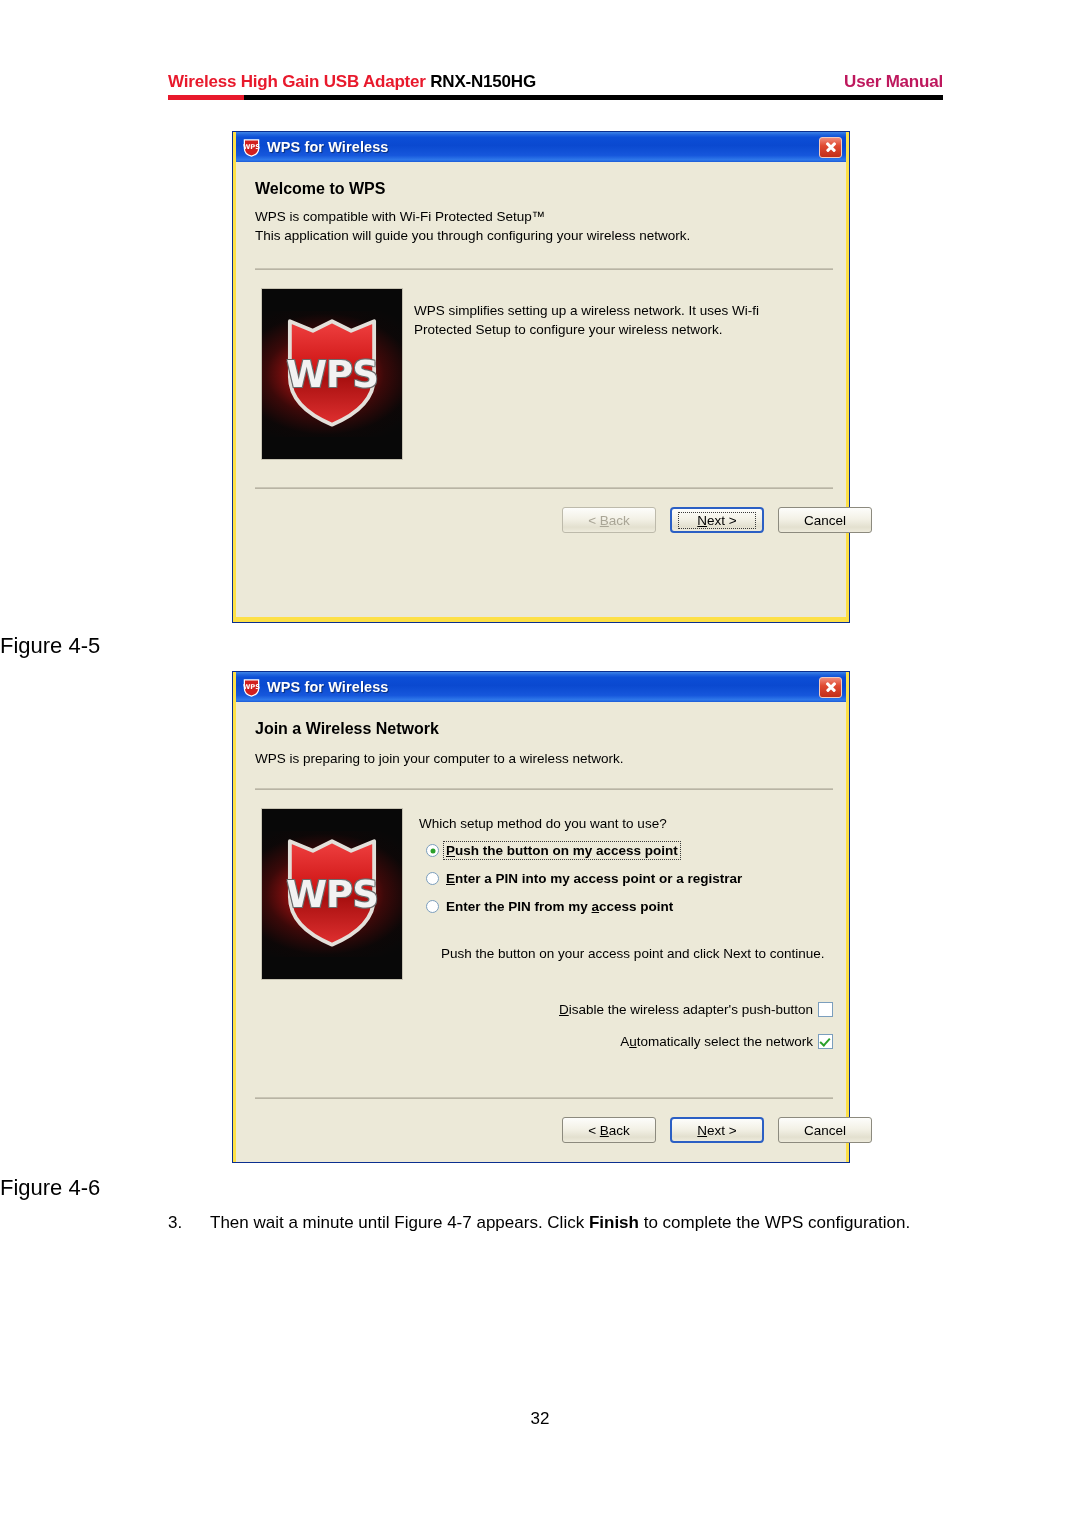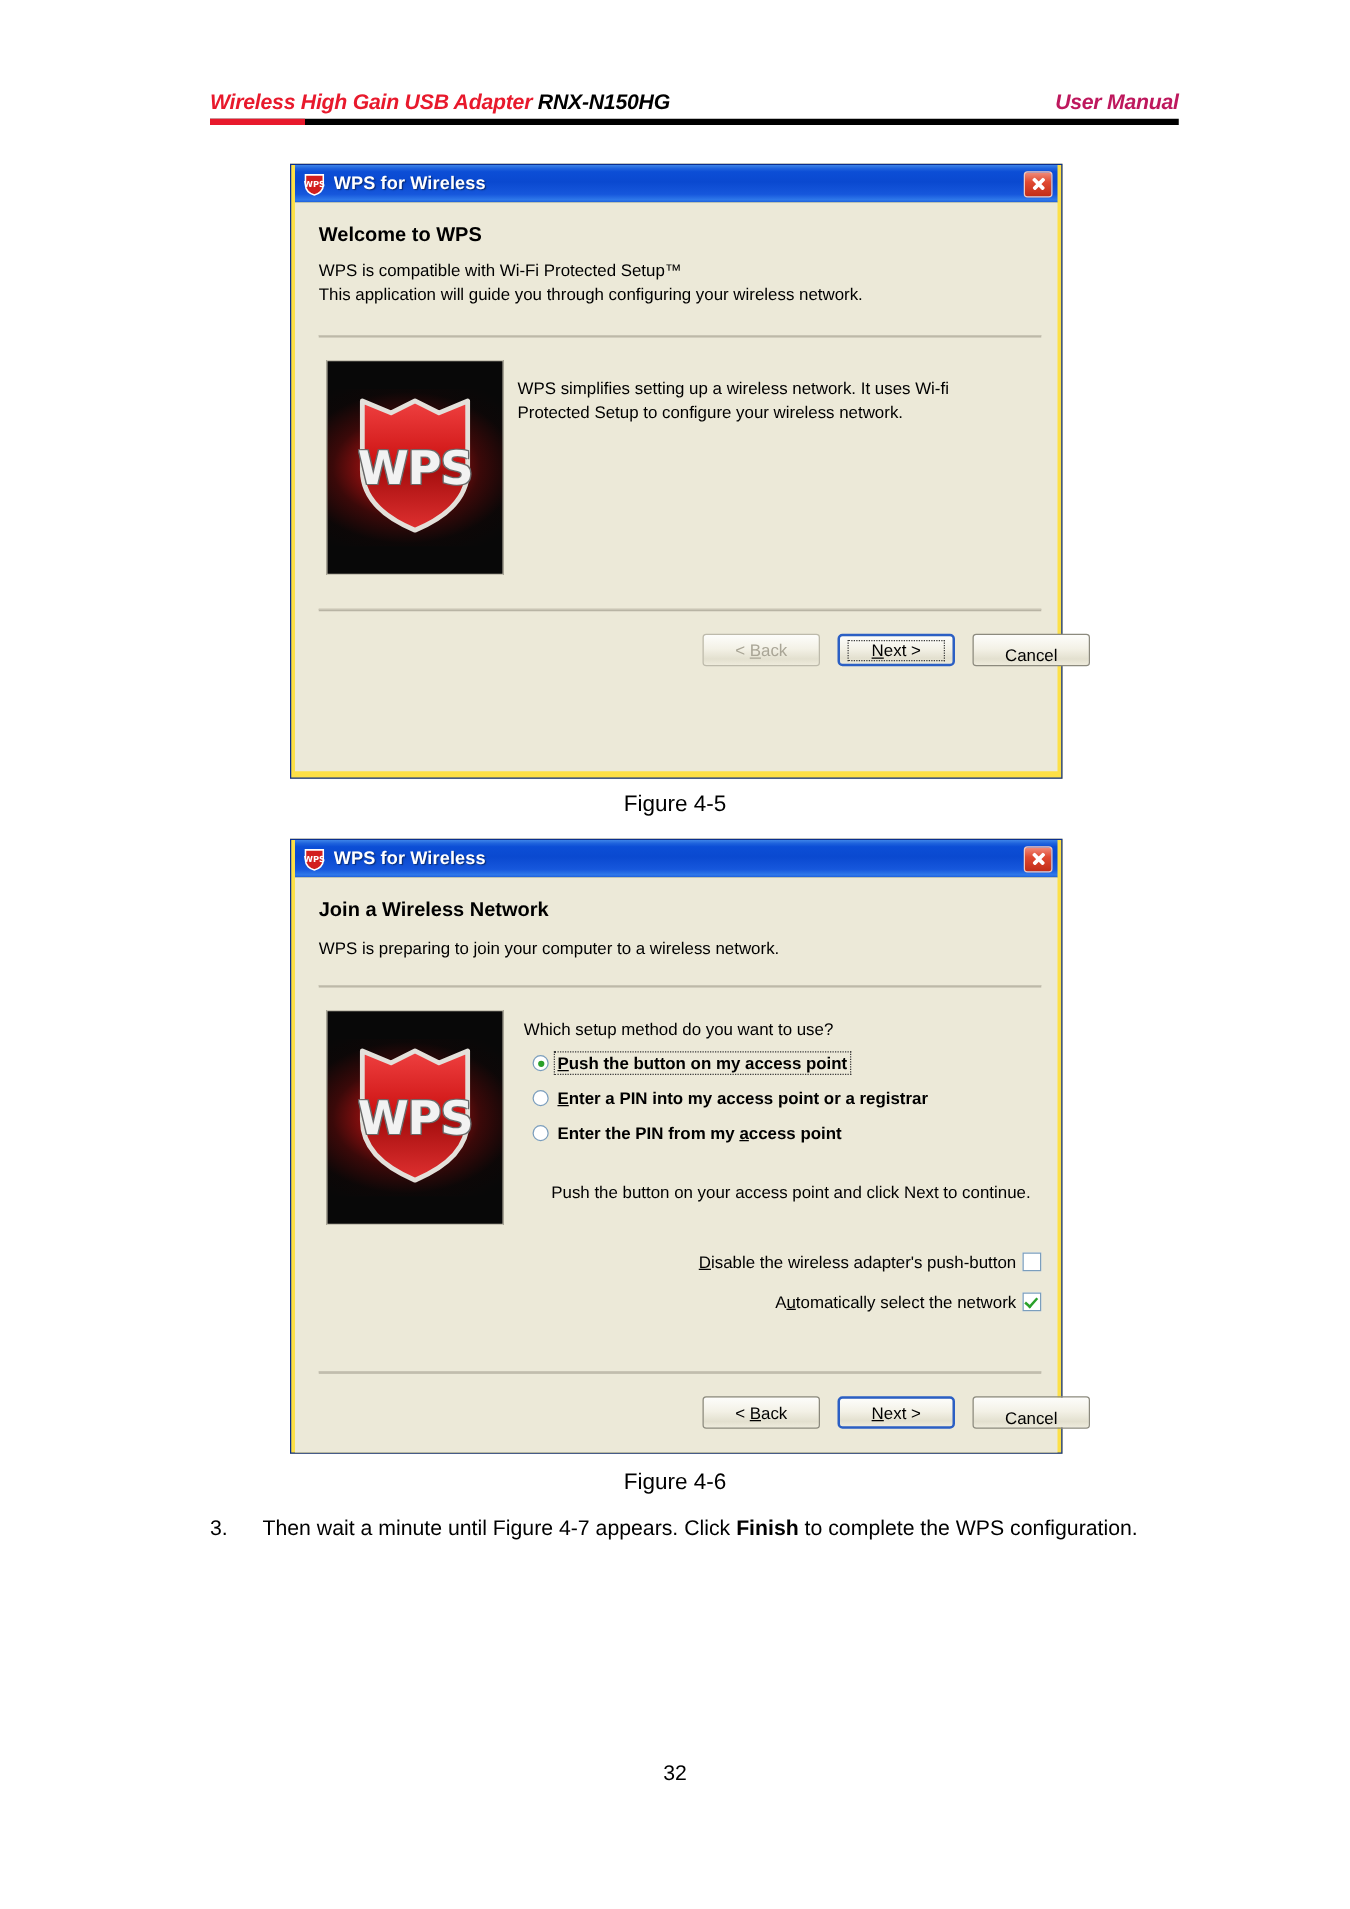--- a/index.html
+++ b/index.html
@@ -15,21 +15,20 @@
     position: relative;
     overflow: hidden;
   }
 
   
   .page-header {
     position: absolute;
     left: 168px;
     top: 72px;
     width: 775px;
-    font-style: italic;
   }
   .header-row {
     display: flex;
     align-items: baseline;
     justify-content: space-between;
     font-size: 17px;
     font-weight: bold;
     letter-spacing: -0.2px;
   }
   .header-left { white-space: nowrap; }
@@ -265,37 +264,36 @@
     border-radius: 3px;
     font-size: 13.5px;
     color: #000;
     display: flex;
     align-items: center;
     justify-content: center;
     box-sizing: border-box;
     margin-right: 14px;
     font-family: "Liberation Sans", sans-serif;
   }
-  .xp-btn:last-child { margin-right: 0; align-items: flex-end; }
+  .xp-btn:last-child { margin-right: 0; }
   .xp-btn.disabled { color: #a9a596; border-color: #bdbaab; }
   .xp-btn.default {
     border: 2px solid #2b5fc4;
     border-radius: 4px;
   }
   .xp-btn.default .inner-focus {
     outline: 1px dotted #3a3a3a;
     padding: 0 18px;
   }
 
   
   .caption {
     position: absolute;
     width: 100%;
-    text-align: center;
-    font-size: 18px;
+    font-size: 22px;
     color: #000;
   }
   .para {
     position: absolute;
     font-size: 17px;
     line-height: 1.45;
     color: #000;
   }
   .para .num {
     position: absolute;

